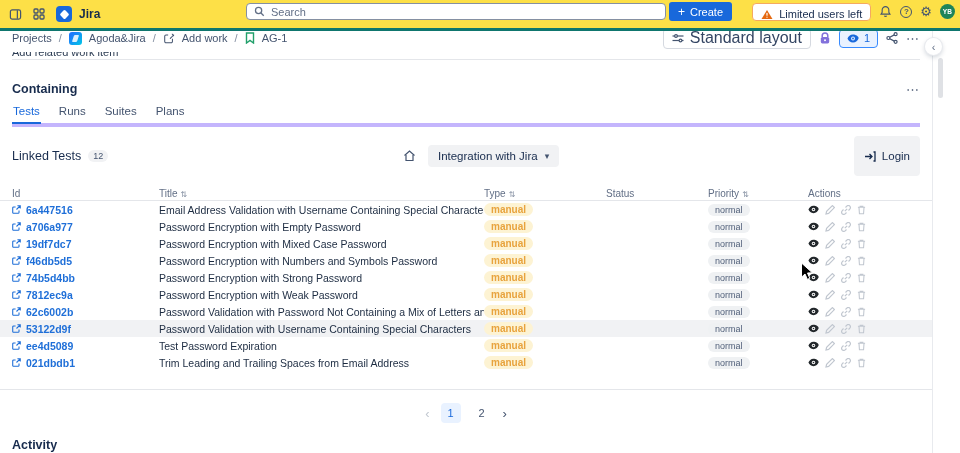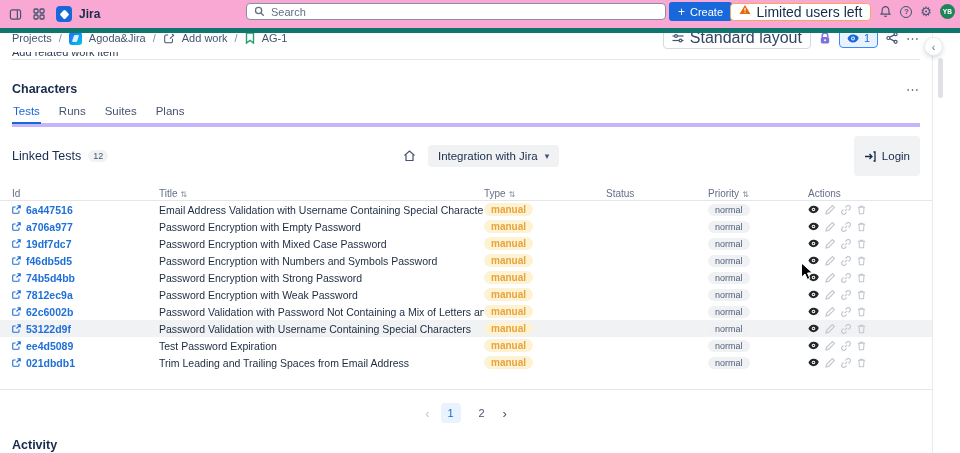--- a/index.html
+++ b/index.html
@@ -1,31 +1,31 @@
 <!DOCTYPE html>
 <html><head>
 <meta charset="utf-8">
 <style>
   *{box-sizing:border-box}
   html,body{margin:0;padding:0}
   body{font-family:"Liberation Sans",sans-serif;background:#fff}
   .screen{position:relative;width:960px;height:453px;background:#fff;overflow:hidden;font-size:11px;color:#172b4d}
 
   
-  .topbar{position:relative;height:23px;border-bottom:5px solid #0f766e;display:flex;align-items:center;padding:14px 9px;background:#f9a8d4;z-index:4}
+  .topbar{position:relative;height:23px;border-bottom:3px solid #0f766e;display:flex;align-items:center;padding:14px 9px;background:#fde047;z-index:4}
   .tb-left{display:flex;align-items:center;gap:11px}
   .ic{display:inline-flex;align-items:center;justify-content:center;line-height:0}
   .logo-badge{width:16px;height:16px;border-radius:4px;background:#1868db;display:flex;align-items:center;justify-content:center}
   .logo-diamond{width:7px;height:7px;background:#fff;transform:rotate(45deg);border-radius:1.5px}
   .app-name{font-weight:700;font-size:12px;margin-left:-4px}
   .tb-search{position:absolute;left:246px;top:3px;width:420px;height:17px;border:1px solid #8590a2;border-radius:4px;display:flex;align-items:center;padding:0 7px;gap:6px;color:#626f86;background:#fff}
   .tb-create{position:absolute;left:669px;top:2px;height:19px;background:#1868db;color:#fff;border:none;border-radius:3px;font-size:11px;font-weight:500;padding:0 9px;display:flex;align-items:center;gap:5px;cursor:pointer}
   .plus-glyph{font-size:12px;line-height:1}
   .tb-right{position:absolute;right:5px;top:0;height:23px;display:flex;align-items:center;gap:8px}
-  .warn-chip{display:flex;align-items:flex-start;gap:6px;border:1px solid #f5a95f;border-radius:4px;height:18px;padding:0 8px;font-size:14px;font-weight:500;background:#fff}
+  .warn-chip{display:flex;align-items:flex-end;gap:6px;border:1px solid #f5a95f;border-radius:4px;height:18px;padding:0 8px;font-size:11px;font-weight:500;background:#fff}
   .glyph-btn{color:#44546f;font-size:13px;line-height:1}
   .help-circle{width:12px;height:12px;border:1.2px solid #44546f;border-radius:50%;color:#44546f;font-size:8px;font-weight:700;display:flex;align-items:center;justify-content:center}
   .avatar{width:15px;height:15px;border-radius:50%;background:#1f845a;color:#fff;font-size:6.5px;font-weight:700;display:flex;align-items:center;justify-content:center;letter-spacing:.2px}
 
   
   .main{position:absolute;left:0;top:23px;width:933px;height:430px;border-right:1px solid #e8eaee;background:#fff}
 
   .toolbar{height:22px;margin-top:4px;padding:0 12px;display:flex;align-items:center}
   .crumbs{display:flex;align-items:center;gap:7px;color:#44546f;font-size:11px}
   .proj-ico{width:13px;height:13px;border-radius:3px;background:linear-gradient(135deg,#1d7afc 20%,#00c7e6);position:relative}
@@ -219,21 +219,21 @@
         </span>
         <span class="more-dots">⋯</span>
       </div>
     </div>
 
     <div class="clipped">
       <span>Add related work item</span>
     </div>
 
     <div class="panel-head">
-      <span class="panel-title">Characters</span>
+      <span class="panel-title">Containing</span>
       <span class="more-dots" style="margin-left:auto">⋯</span>
     </div>
 
     <div class="t-tabs">
       <span class="t-tab active">Tests</span>
       <span class="t-tab">Runs</span>
       <span class="t-tab">Suites</span>
       <span class="t-tab">Plans</span>
     </div>
 

